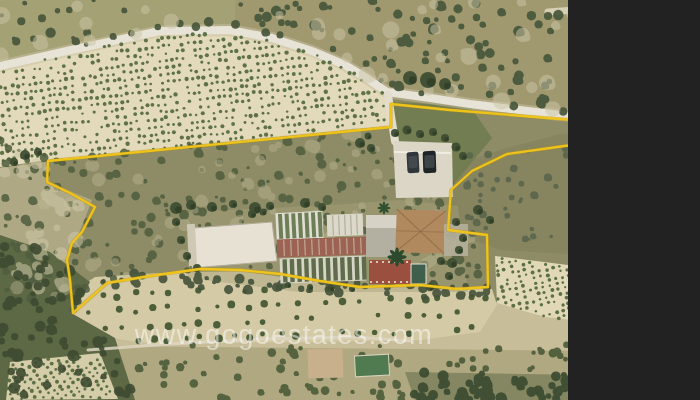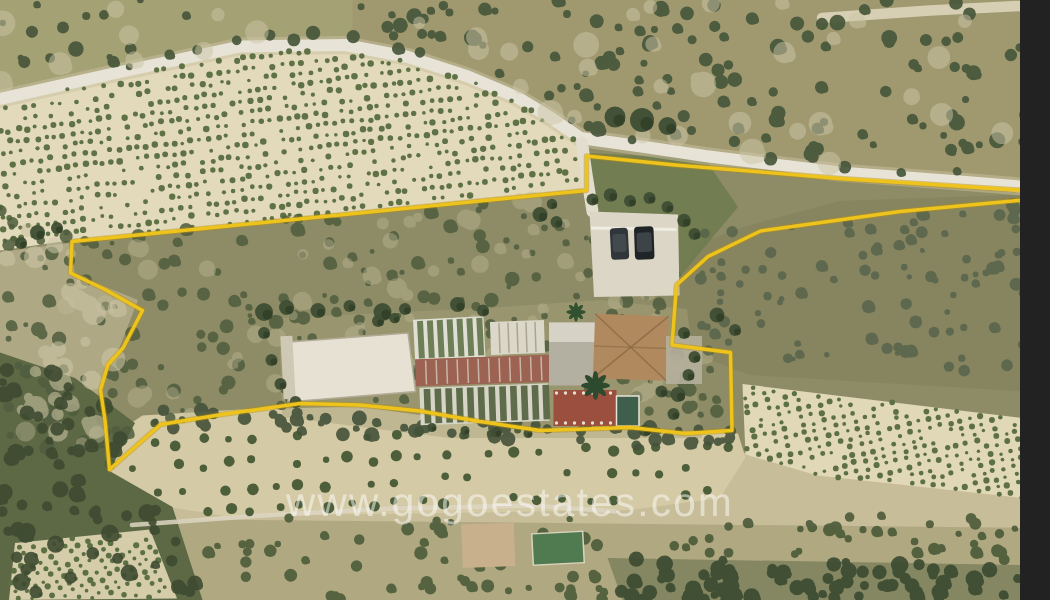--- a/index.html
+++ b/index.html
@@ -1,16 +1,16 @@
 <!DOCTYPE html>
 <html><head>
 <meta charset="utf-8">
 <style>
   html,body{margin:0;padding:0;background:#222;}
-  .stage{position:relative;width:680px;height:400px;overflow:hidden;background:#c7bd98;}
+  .stage{position:relative;width:568px;height:400px;overflow:hidden;background:#c7bd98;}
   .stage svg{position:absolute;left:0;top:0;}
   .watermark{
     position:absolute;left:0;width:100%;text-align:center;
     font-family:"Liberation Sans",sans-serif;font-weight:400;
     pointer-events:none;white-space:nowrap;
   }
 </style>
 </head>
 <body>
 

